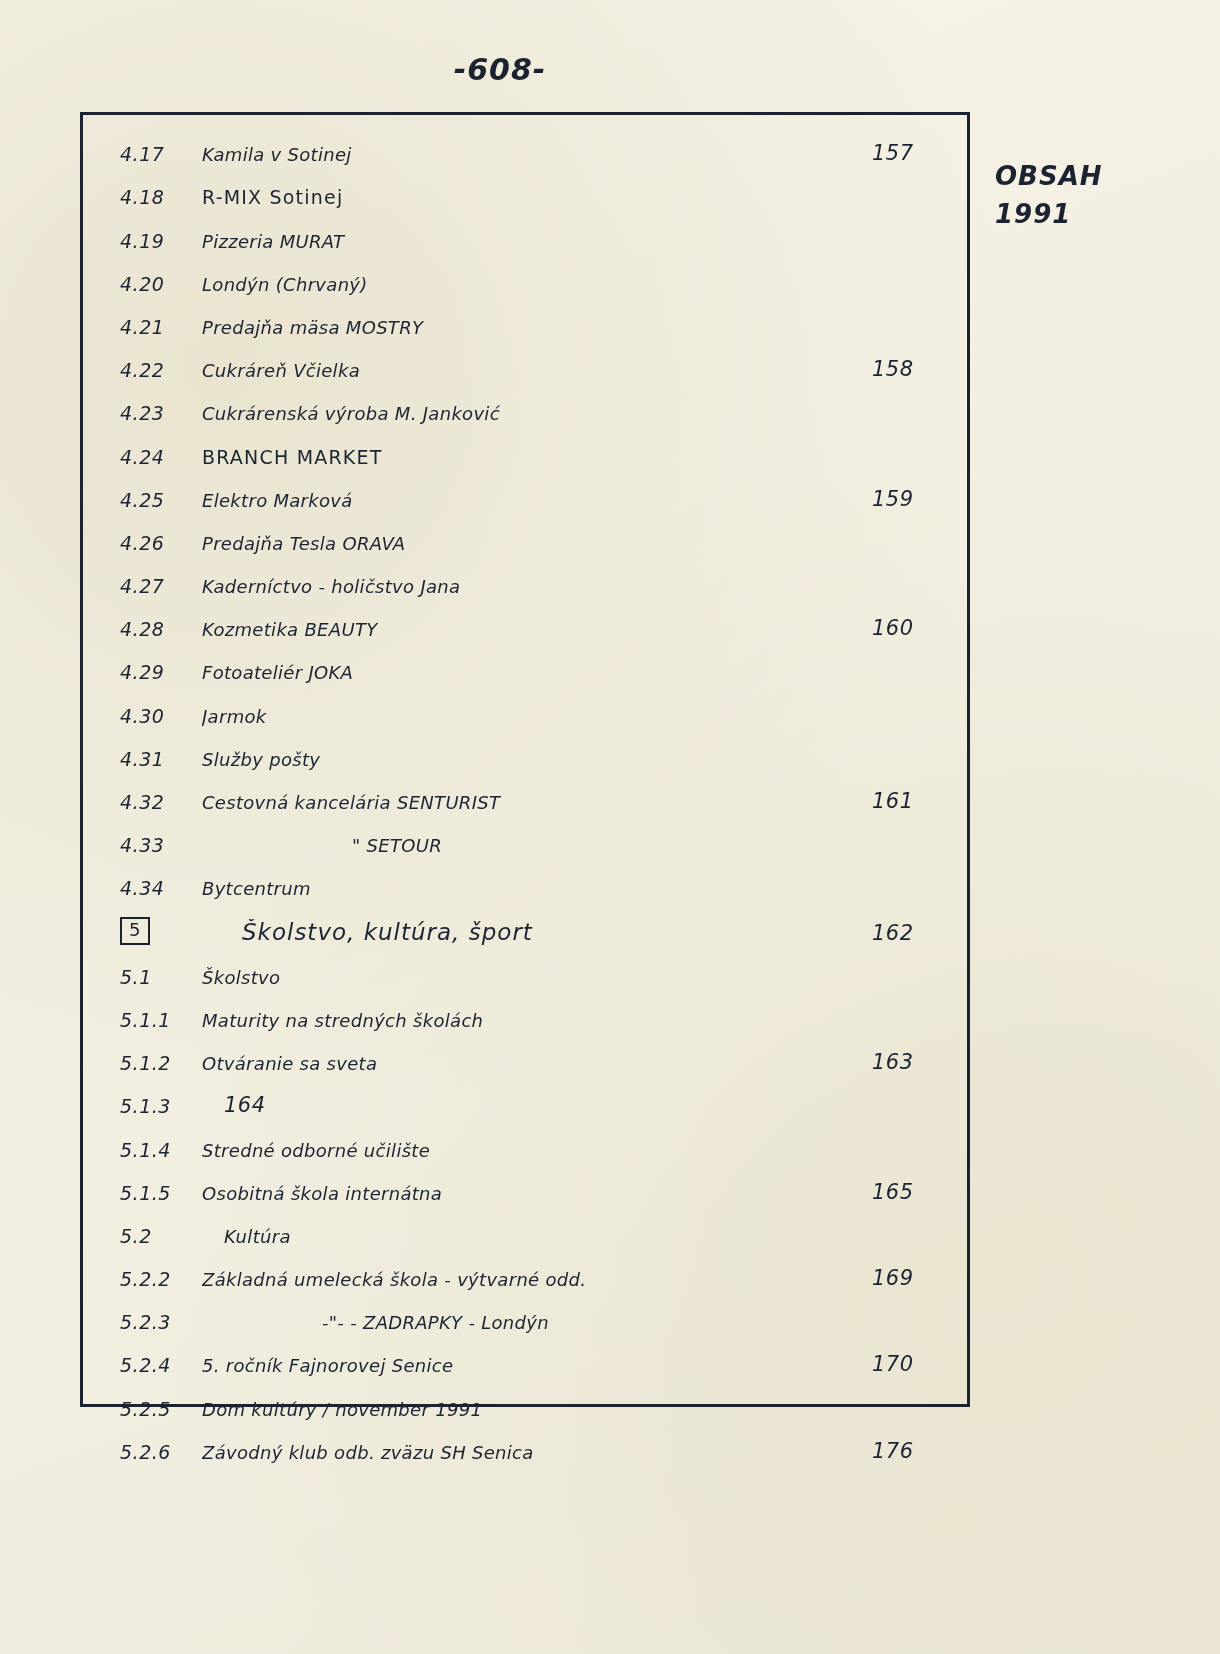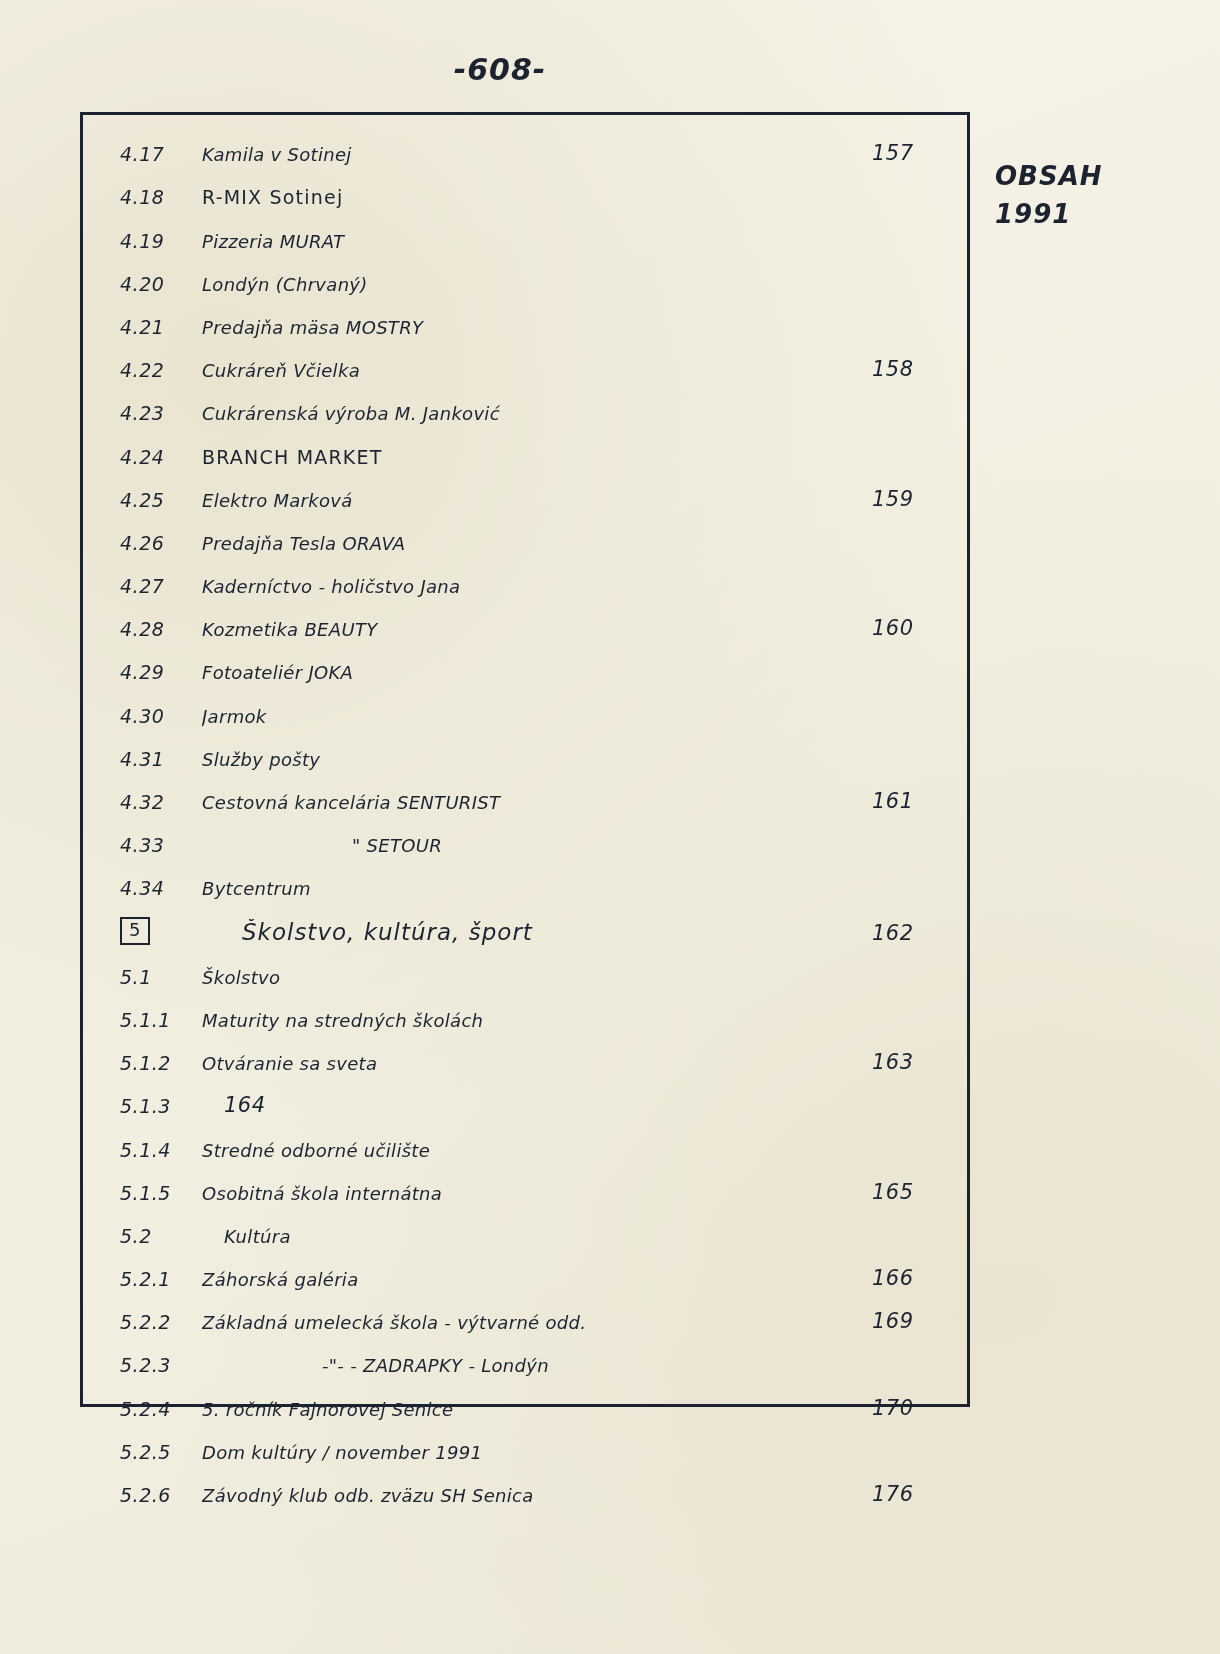--- a/index.html
+++ b/index.html
@@ -261,25 +261,20 @@
       <div class="num">5.1.5</div>
       <div class="title">Osobitná škola internátna</div>
       <div class="page">165</div>
     </div>
     <div class="row sub2">
       <div class="num">5.2</div>
       <div class="title">Kultúra</div>
       <div class="page"></div>
     </div>
     <div class="row ">
-      <div class="num">5.2.1</div>
-      <div class="title">Záhorská galéria</div>
-      <div class="page">166</div>
-    </div>
-    <div class="row ">
       <div class="num">5.2.2</div>
       <div class="title">Základná umelecká škola - výtvarné odd.</div>
       <div class="page">169</div>
     </div>
     <div class="row ditto2">
       <div class="num">5.2.3</div>
       <div class="title">-"-                - ZADRAPKY - Londýn</div>
       <div class="page"></div>
     </div>
     <div class="row ">

